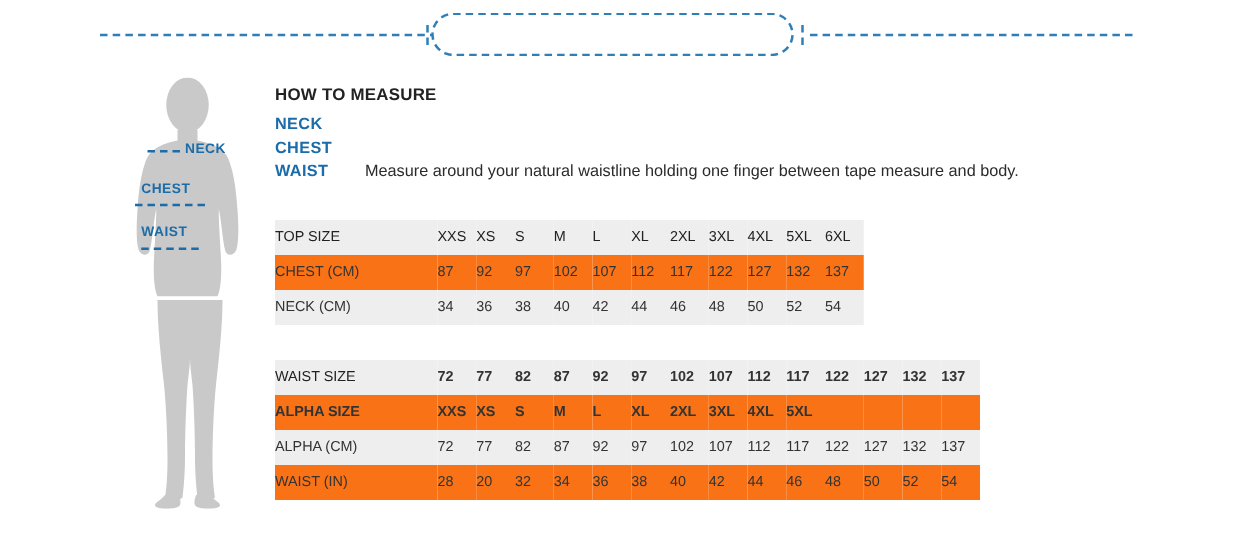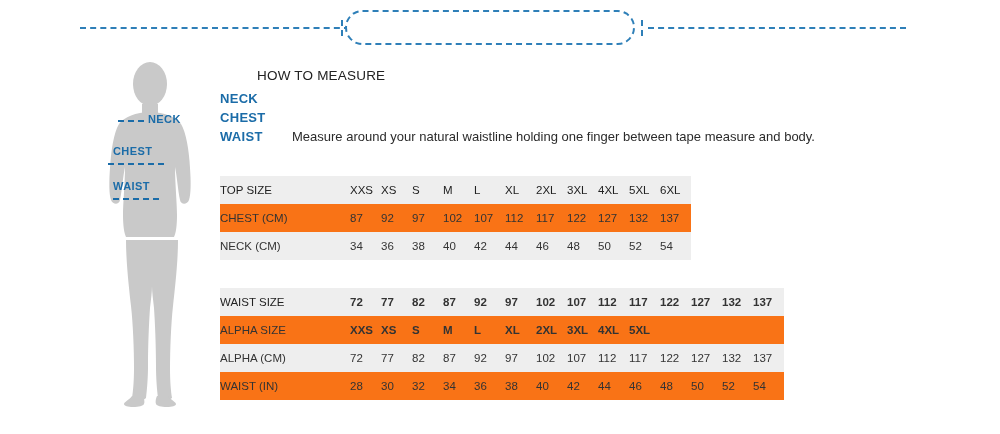--- a/index.html
+++ b/index.html
@@ -86,25 +86,24 @@
 
   
   .how {
     position: absolute;
     left: 220px;
     top: 68px;
     width: 700px;
   }
   .how-title {
     font-size: 13.5px;
-    font-weight: normal;
+    font-weight: bold;
     color: #222222;
     letter-spacing: .2px;
     margin-bottom: 8px;
-    margin-left: 37px;
   }
   .how-row {
     display: flex;
     align-items: baseline;
     margin-bottom: 4px;
   }
   .how-key {
     width: 72px;
     flex: 0 0 72px;
     font-size: 13px;
@@ -131,21 +130,21 @@
     white-space: nowrap;
   }
   .tbl tr { height: 28px; }
   .tbl tr.shaded { background: #eeeeee; }
   .tbl tr.plain  { background: #f97316; }
 
   .lab {
     padding-left: 12px;
     width: 130px;
   }
-  .lab.b { font-weight: normal; }
+  .lab.b { font-weight: bold; }
   .num {
     width: 31px;
     text-align: left;
     padding-left: 0;
   }
   .num.b { font-weight: bold; }
   .hdr { font-weight: bold; color: #222222; }
 
   
   #table-top { left: 220px; top: 176px; }
@@ -324,21 +323,21 @@
       <td class="num">112</td>
       <td class="num">117</td>
       <td class="num">122</td>
       <td class="num">127</td>
       <td class="num">132</td>
       <td class="num">137</td>
     </tr>
     <tr class="plain">
       <td class="lab">WAIST (IN)</td>
       <td class="num">28</td>
-      <td class="num">30</td>
+      <td class="num">20</td>
       <td class="num">32</td>
       <td class="num">34</td>
       <td class="num">36</td>
       <td class="num">38</td>
       <td class="num">40</td>
       <td class="num">42</td>
       <td class="num">44</td>
       <td class="num">46</td>
       <td class="num">48</td>
       <td class="num">50</td>

